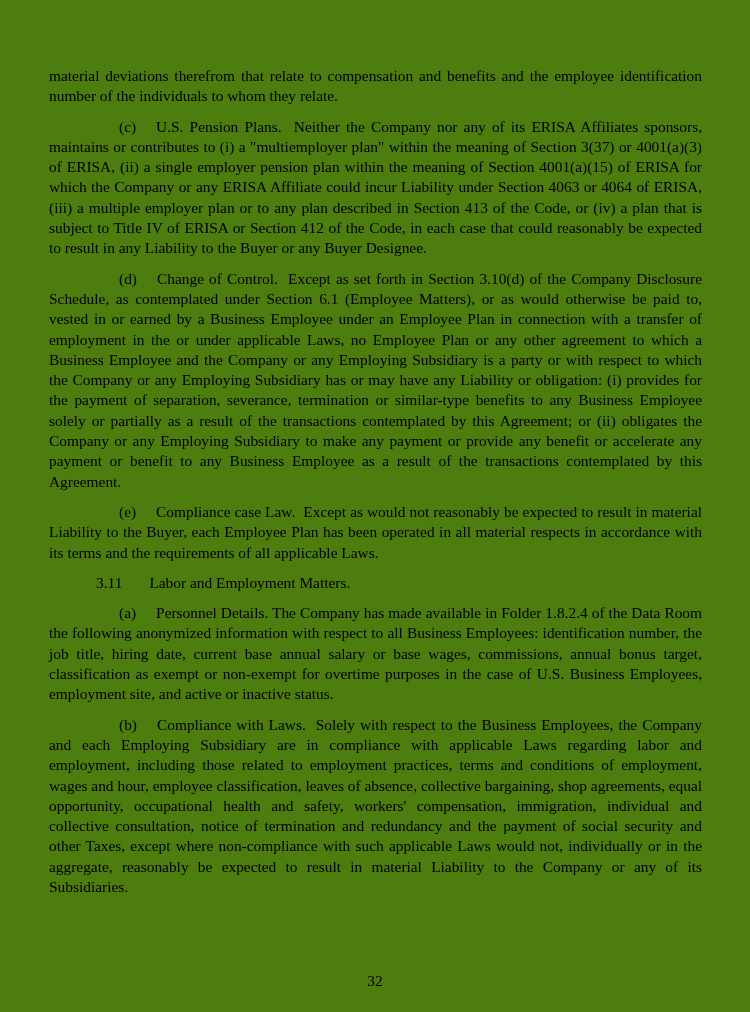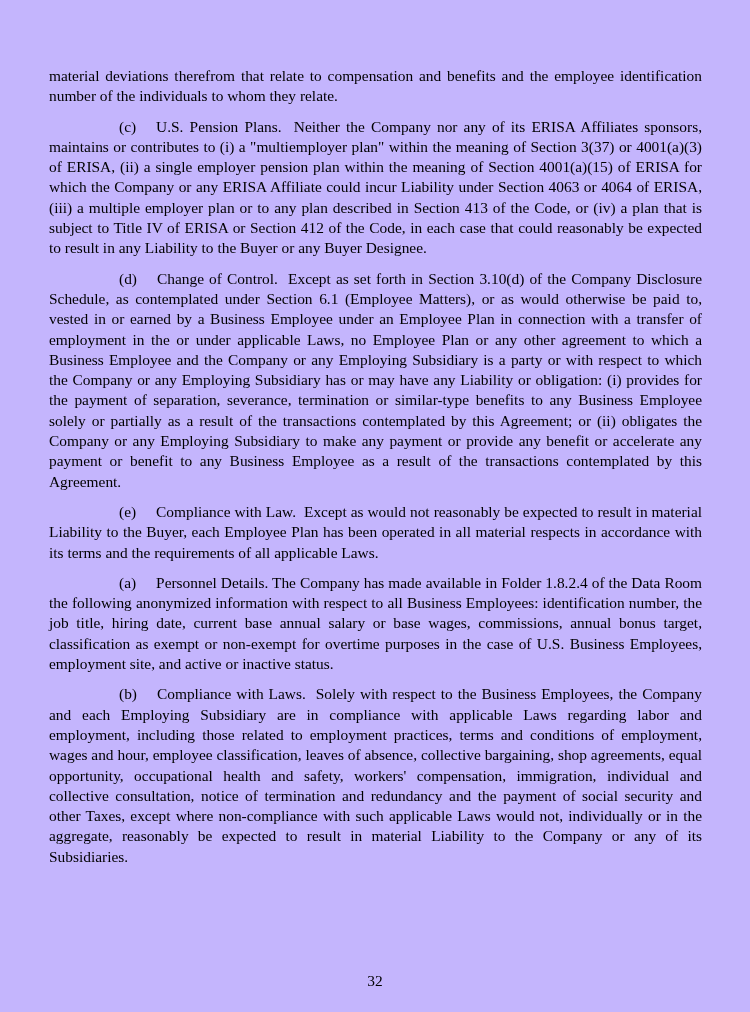--- a/index.html
+++ b/index.html
@@ -4,21 +4,21 @@
 <style>
   html, body {
     margin: 0;
     padding: 0;
     background: #ffffff;
   }
   .page {
     position: relative;
     width: 750px;
     height: 1012px;
-    background: #c4b5fd;
+    background: #4d7c0f;
     font-family: "Liberation Serif", "DejaVu Serif", serif;
     font-size: 15.4px;
     line-height: 20.3px;
     color: #000000;
     overflow: hidden;
   }
   .content {
     position: absolute;
     left: 49px;
     top: 66px;
@@ -67,23 +67,26 @@
 
     <p class="para">
       <span>(c)</span><span class="tab"></span><span class="u">U.S. Pension Plans</span><span>.&nbsp; Neither the Company nor any of its ERISA Affiliates sponsors, maintains or contributes to (i) a "multiemployer plan" within the meaning of Section 3(37) or 4001(a)(3) of ERISA, (ii) a single employer pension plan within the meaning of Section 4001(a)(15) of ERISA for which the Company or any ERISA Affiliate could incur Liability under Section 4063 or 4064 of ERISA, (iii) a multiple employer plan or to any plan described in Section 413 of the Code, or (iv) a plan that is subject to Title IV of ERISA or Section 412 of the Code, in each case that could reasonably be expected to result in any Liability to the Buyer or any Buyer Designee.</span>
     </p>
 
     <p class="para">
       <span>(d)</span><span class="tab"></span><span class="u">Change of Control</span><span>.&nbsp; Except as set forth in </span><span class="u">Section 3.10(d)</span><span> of the Company Disclosure Schedule, as contemplated under </span><span class="u">Section 6.1</span><span> (Employee Matters), or as would otherwise be paid to, vested in or earned by a Business Employee under an Employee Plan in connection with a transfer of employment in the or under applicable Laws, no Employee Plan or any other agreement to which a Business Employee and the Company or any Employing Subsidiary is a party or with respect to which the Company or any Employing Subsidiary has or may have any Liability or obligation: (i)&nbsp;provides for the payment of separation, severance, termination or similar-type benefits to any Business Employee solely or partially as a result of the transactions contemplated by this Agreement; or (ii)&nbsp;obligates the Company or any Employing Subsidiary to make any payment or provide any benefit or accelerate any payment or benefit to any Business Employee as a result of the transactions contemplated by this Agreement.</span>
     </p>
 
     <p class="para">
-      <span>(e)</span><span class="tab"></span><span class="u">Compliance with Law</span><span>.&nbsp; Except as would not reasonably be expected to result in material Liability to the Buyer, each Employee Plan has been operated in all material respects in accordance with its terms and the requirements of all applicable Laws.</span>
+      <span>(e)</span><span class="tab"></span><span class="u">Compliance case Law</span><span>.&nbsp; Except as would not reasonably be expected to result in material Liability to the Buyer, each Employee Plan has been operated in all material respects in accordance with its terms and the requirements of all applicable Laws.</span>
     </p>
 
+    <p class="section-heading">
+      <span>3.11</span><span class="tab-wide"></span><span class="u">Labor and Employment Matters</span><span>.</span>
+    </p>
 
     <p class="para">
       <span>(a)</span><span class="tab"></span><span class="u">Personnel Details</span><span>. The Company has made available in Folder 1.8.2.4 of the Data Room the following anonymized information with respect to all Business Employees: identification number, the job title, hiring date, current base annual salary or base wages, commissions, annual bonus target, classification as exempt or non-exempt for overtime purposes in the case of U.S. Business Employees, employment site, and active or inactive status.</span>
     </p>
 
     <p class="para">
       <span>(b)</span><span class="tab"></span><span class="u">Compliance with Laws</span><span>.&nbsp; Solely with respect to the Business Employees, the Company and each Employing Subsidiary are in compliance with applicable Laws regarding labor and employment, including those related to employment practices, terms and conditions of employment, wages and hour, employee classification, leaves of absence, collective bargaining, shop agreements, equal opportunity, occupational health and safety, workers' compensation, immigration, individual and collective consultation, notice of termination and redundancy and the payment of social security and other Taxes, except where non-compliance with such applicable Laws would not, individually or in the aggregate, reasonably be expected to result in material Liability to the Company or any of its Subsidiaries.</span>
     </p>
 
   </div>

